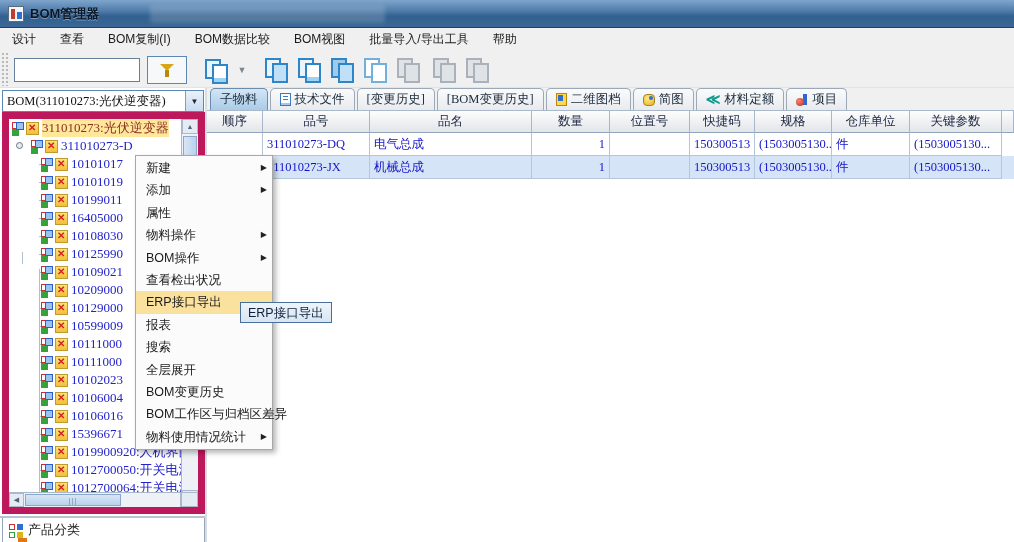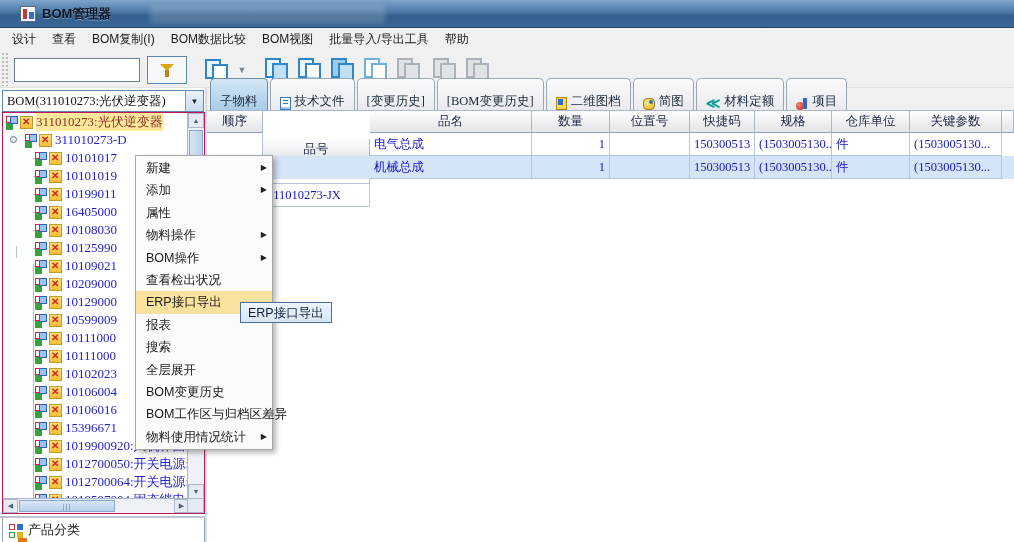--- a/index.html
+++ b/index.html
@@ -3,32 +3,32 @@
 <meta charset="utf-8">
 <style>
   * { margin:0; padding:0; box-sizing:border-box; }
   body { background:#888; font-family:"Liberation Sans",sans-serif; }
   .win { position:relative; width:1014px; height:542px; background:#fff; overflow:hidden;
          font-size:12px; color:#222; }
 
   
   .titlebar { position:absolute; left:0; top:0; width:1014px; height:28px;
     background:linear-gradient(#7fa5cc 0%, #4f7cab 40%, #32608f 60%, #3a6795 100%);
-    border-bottom:1px solid #1d3f63; display:flex; align-items:center; padding-left:20px; }
+    border-bottom:1px solid #1d3f63; display:flex; align-items:center; padding-left:8px; }
   .titlebar .ttl { font-weight:bold; font-size:13px; color:#0a1624; margin-left:6px;
     text-shadow:0 1px 0 rgba(255,255,255,.35); }
   .appicon { position:relative; width:16px; height:16px; background:#f4f6f9; border:1px solid #5a6b7c; }
   .appicon::before { content:''; position:absolute; left:2px; top:2px; width:4px; height:10px; background:#c23b2e; }
   .appicon::after { content:''; position:absolute; left:8px; top:5px; width:5px; height:7px; background:#2f6fd0; }
   .blur-mark { position:absolute; left:150px; top:5px; width:235px; height:18px;
     background:rgba(205,212,222,.22); filter:blur(2px); border-radius:3px; }
 
   
   .menubar { position:absolute; left:0; top:28px; width:1014px; height:22px; background:#f0f0f0;
-    display:flex; align-items:center; gap:0; padding-left:4px; }
+    display:flex; align-items:center; gap:8px; padding-left:4px; }
   .menuitem { padding:2px 8px; color:#1a1a1a; cursor:default; }
 
   
   .toolbar { position:absolute; left:0; top:50px; width:1014px; height:38px; background:#f0f0f0;
     border-bottom:1px solid #e3e3e3; }
   .grip { position:absolute; left:1px; top:2px; width:9px; height:34px;
     background-image:radial-gradient(#b9b9b9 1px, transparent 1.2px); background-size:4px 4px; }
   .tb-input { position:absolute; left:14px; top:8px; width:126px; height:24px;
     border:1px solid #66809c; background:#fff; padding:0 4px; font-size:12px; }
   .tb-filterbtn { position:absolute; left:147px; top:6px; width:40px; height:28px;
@@ -54,21 +54,21 @@
   
   .combo { position:absolute; left:2px; top:90px; width:202px; height:22px; border:1px solid #5c86b4;
     background:#fff; display:flex; align-items:center; }
   .combo-text { flex:1; padding-left:4px; font-family:"Liberation Serif",serif; font-size:12.5px;
     color:#111; white-space:nowrap; overflow:hidden; }
   .combo-btn { width:18px; height:100%; border-left:1px solid #7aa0c8;
     background:linear-gradient(#eaf1fa,#c9dcf0); color:#223; font-size:8px;
     display:flex; align-items:center; justify-content:center; }
 
   .treeframe { position:absolute; left:2px; top:112px; width:203px; height:402px;
-    border:1px solid #be185d; background:#fff; }
+    border:7px solid #be185d; background:#fff; }
   .treeview { position:absolute; left:0; top:0; width:184px; height:386px; overflow:hidden; }
   .tconn-v { position:absolute; left:30px; top:150px; width:1px; height:350px; background:#b3bfcc; }
   .tconn-r { position:absolute; left:13px; top:133px; width:1px; height:12px; background:#b3bfcc; }
   .trow { position:relative; height:18px; display:flex; align-items:center; white-space:nowrap;
     font-family:"Liberation Serif",serif; font-size:13px; color:#2323cc; }
   .trow.lvl0 { padding-left:3px; }
   .trow.lvl1 { padding-left:22px; }
   .trow.lvl2 { padding-left:32px; }
   .trow.lvl2::before { content:''; position:absolute; left:30px; top:9px; width:6px; height:1px; background:#b3bfcc; }
   .handle { position:absolute; left:7px; top:5px; width:7px; height:7px; border:1px solid #6b7886;
@@ -107,21 +107,21 @@
   .ic-cat::after { content:''; position:absolute; left:0; top:8px; width:4px; height:4px;
     border:1.5px solid #2fa23c; box-shadow:8px 0 0 0 #ddb517; }
   .catlabel { font-family:"Liberation Serif",serif; font-size:13px; color:#1a1a1a; }
   .clip-orange { position:absolute; left:18px; top:538px; width:9px; height:4px; background:#e07818; }
   .panel-split { position:absolute; left:205px; top:88px; width:2px; height:454px; background:#d7dde3; }
 
   
   .rightpane { position:absolute; left:207px; top:88px; width:807px; height:454px; background:#fff; }
   .tabbar { position:absolute; left:0; top:0; width:807px; height:23px; background:#f0f0f0;
     display:flex; align-items:flex-end; gap:2px; padding-left:3px; border-bottom:1px solid #aab8cc; }
-  .tab { height:32px; display:flex; align-items:flex-end; gap:4px; padding:0 9px;
+  .tab { height:22px; display:flex; align-items:center; gap:4px; padding:0 9px;
     border:1px solid #9aa8b8; border-bottom:none; border-radius:5px 5px 0 0;
     background:linear-gradient(#fafbfc,#e8eaee); font-family:"Liberation Serif",serif;
     font-size:12.5px; color:#1a2a3a; white-space:nowrap; }
   .tab.sel { background:linear-gradient(#d3e6f5,#a9cce8); border-color:#6a8cae; }
   .ic-doc { width:11px; height:13px; background:#fff; border:1px solid #3a7abd;
     box-shadow:inset 0 -2px 0 #9fc8ea; position:relative; }
   .ic-doc::after { content:''; position:absolute; left:2px; top:2px; width:5px; height:1px;
     background:#3a7abd; box-shadow:0 3px 0 #3a7abd; }
   .ic-draw { width:11px; height:13px; background:#ffd94d; border:1px solid #b8860b; position:relative; }
   .ic-draw::after { content:''; position:absolute; left:1px; top:1px; width:5px; height:6px; background:#2f6fd0; }
@@ -138,21 +138,21 @@
   .thead { position:absolute; left:0; top:23px; width:807px; height:22px; display:flex; }
   .th { height:22px; background:linear-gradient(#fdfdfd,#e2e5e9); border-right:1px solid #a8b8ca;
     border-bottom:1px solid #8fa3bd; display:flex; align-items:center; justify-content:center;
     font-family:"Liberation Serif",serif; font-size:12.5px; color:#1c2440; }
   .trowt { position:absolute; left:0; width:807px; height:23px; display:flex; }
   .trowt.r0 { top:45px; } .trowt.r1 { top:68px; background:#d5e4f6; }
   .td { height:23px; border-right:1px solid #b3c6da; border-bottom:1px solid #b3c6da;
     display:flex; align-items:center; padding:0 4px; font-family:"Liberation Serif",serif;
     font-size:12.5px; color:#1515c8; overflow:hidden; white-space:nowrap; }
   .td.num { justify-content:flex-end; }
-  .c0{width:56px;} .c1{width:107px;margin-top:28px;} .c2{width:162px;} .c3{width:78px;} .c4{width:80px;}
+  .c0{width:56px;} .c1{width:107px;} .c2{width:162px;} .c3{width:78px;} .c4{width:80px;}
   .c5{width:65px;} .c6{width:77px;} .c7{width:78px;} .c8{width:92px;} .cf{flex:1;}
 
   
   .ctx { position:absolute; left:135px; top:132px; width:138px; background:#fbfbfb;
     border:1px solid #a7a7a7; box-shadow:3px 3px 5px rgba(0,0,0,.28); z-index:50; padding:1px 0;margin-top:23px; }
   .ctx .mi { position:relative; height:22.4px; line-height:22.4px; padding-left:10px; padding-right:16px;
     color:#1a1a1a; font-size:12.5px; white-space:nowrap; }
   .ctx .mi.hl { background:#fbe19e; }
   .ctx .arr { position:absolute; right:5px; top:0; font-size:8px; color:#222; }
 

